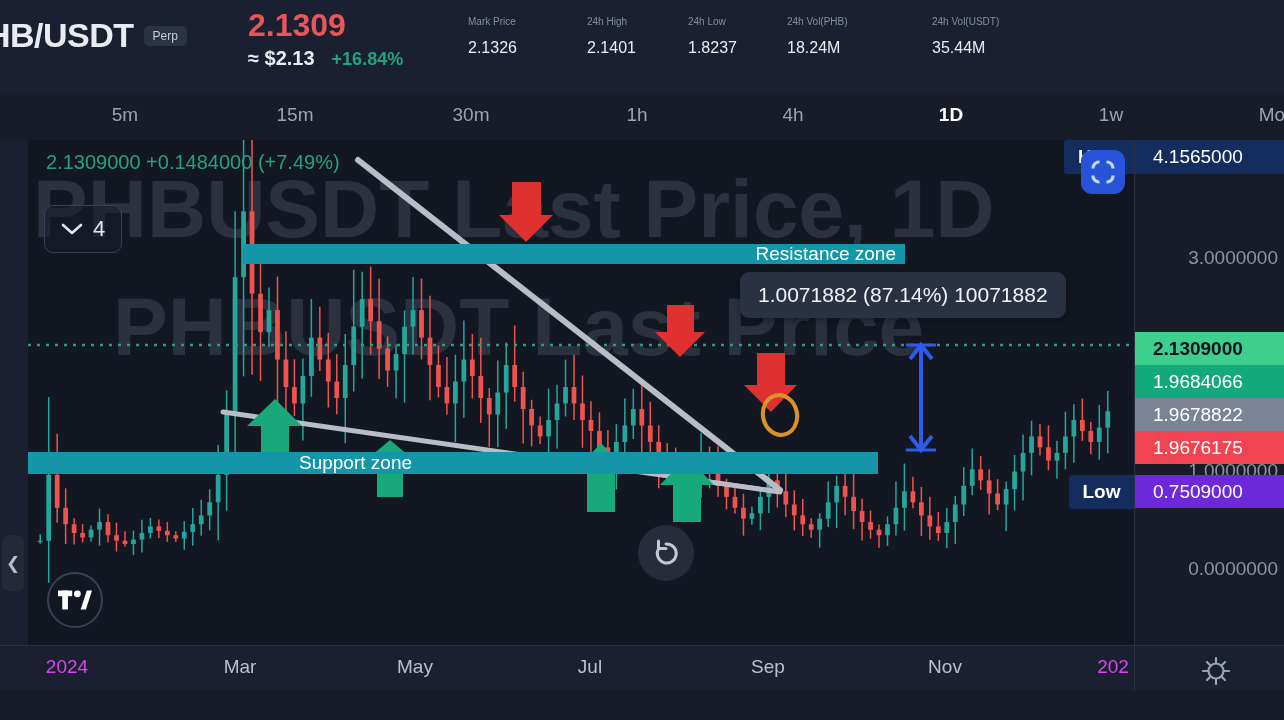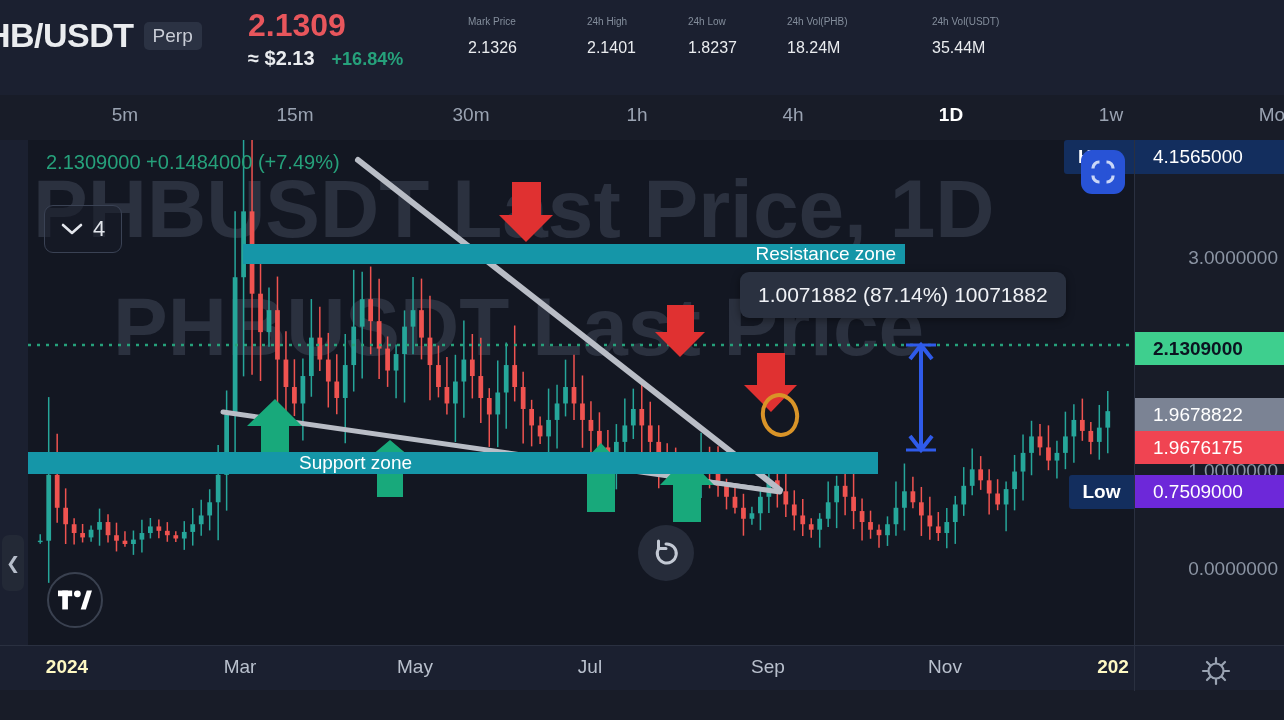--- a/index.html
+++ b/index.html
@@ -12,21 +12,21 @@
   #app { position: relative; width: 1284px; height: 720px; background: #181c28; }
 
   
   #header {
     position: absolute; left: 0; top: 0; width: 1284px; height: 95px;
     background: #1b2030;
   }
   #sym-wrap { position: absolute; left: -14px; top: 16px; display: flex; align-items: center; gap: 10px; }
   #symbol { font-size: 34px; font-weight: bold; color: #eaecef; letter-spacing: -0.5px; }
   #perp {
-    font-size: 19px; color: #c9cdd6; background: #2b3243;
+    font-size: 12px; color: #c9cdd6; background: #2b3243;
     padding: 3px 9px; border-radius: 5px;
   }
   #price-col { position: absolute; left: 248px; top: 6px; }
   #last-price { font-size: 32px; font-weight: bold; color: #e8565c; line-height: 38px; }
   #price-sub { display: flex; align-items: baseline; gap: 17px; margin-top: 3px; }
   #usd-price { font-size: 20px; font-weight: bold; color: #eaecef; }
   #chg-pct { font-size: 18px; font-weight: bold; color: #26a17b; }
 
   .stat { position: absolute; top: 16px; }
   .stat .lbl { font-size: 10px; color: #848e9c; white-space: nowrap; }
@@ -151,21 +151,21 @@
 
   
   #timeaxis {
     position: absolute; left: 0; top: 645px; width: 1284px; height: 45px;
     background: #1b2030; border-top: 1px solid #2a3040;
   }
   .tlbl {
     position: absolute; top: 10px; font-size: 19px; color: #b9c0cd;
     transform: translateX(-50%); white-space: nowrap;
   }
-  .tlbl.bold { font-weight: bold; color: #fef9c3; }
+  .tlbl.bold { font-weight: normal; color: #d946ef; }
   #axis-div { position: absolute; left: 1134px; top: 0; width: 1px; height: 45px; background: #2a3040; }
   #gear-icon-wrap { position: absolute; left: 1200px; top: 9px; }
 
   
   #footer-wm {
     position: absolute; left: 0; top: 690px; width: 1284px; height: 30px;
     background: #161a25; color: #fff;
   }
   #wm-text {
     position: absolute; right: 8px; top: -12px;
@@ -571,20 +571,21 @@
     </div>
   </div>
 
   <div id="pricescale">
     <div class="plbl" style="top:107px;">3.0000000</div>
     <div class="plbl" style="top:320px;">1.0000000</div>
     <div class="plbl" style="top:418px;">0.0000000</div>
 
     <div class="ptag" id="tag-high">4.1565000</div>
     <div class="ptag" id="tag-cur">2.1309000</div>
+    <div class="ptag" id="tag-bid">1.9684066</div>
     <div class="ptag" id="tag-grey">1.9678822</div>
     <div class="ptag" id="tag-ask">1.9676175</div>
     <div class="ptag" id="tag-low">0.7509000</div>
   </div>
 
   <div class="sidebadge" id="badge-high">High</div>
   <div class="sidebadge" id="badge-low">Low</div>
 
   <div id="fs-icon">
     <svg width="26" height="26" viewBox="0 0 26 26">

